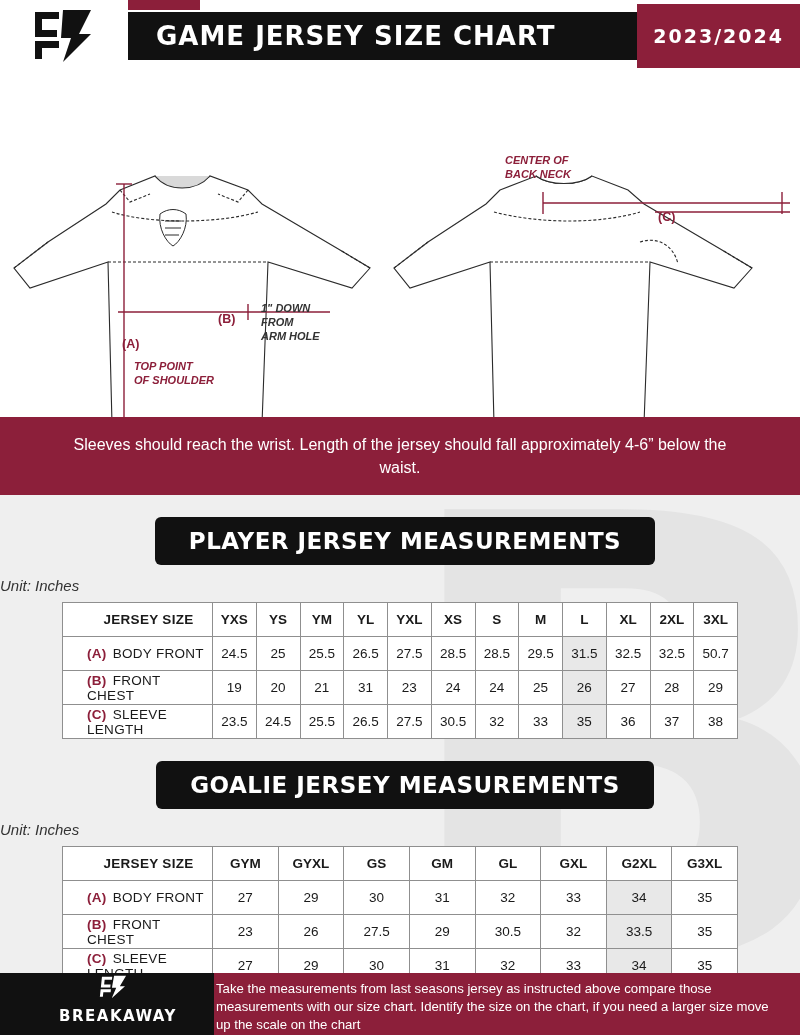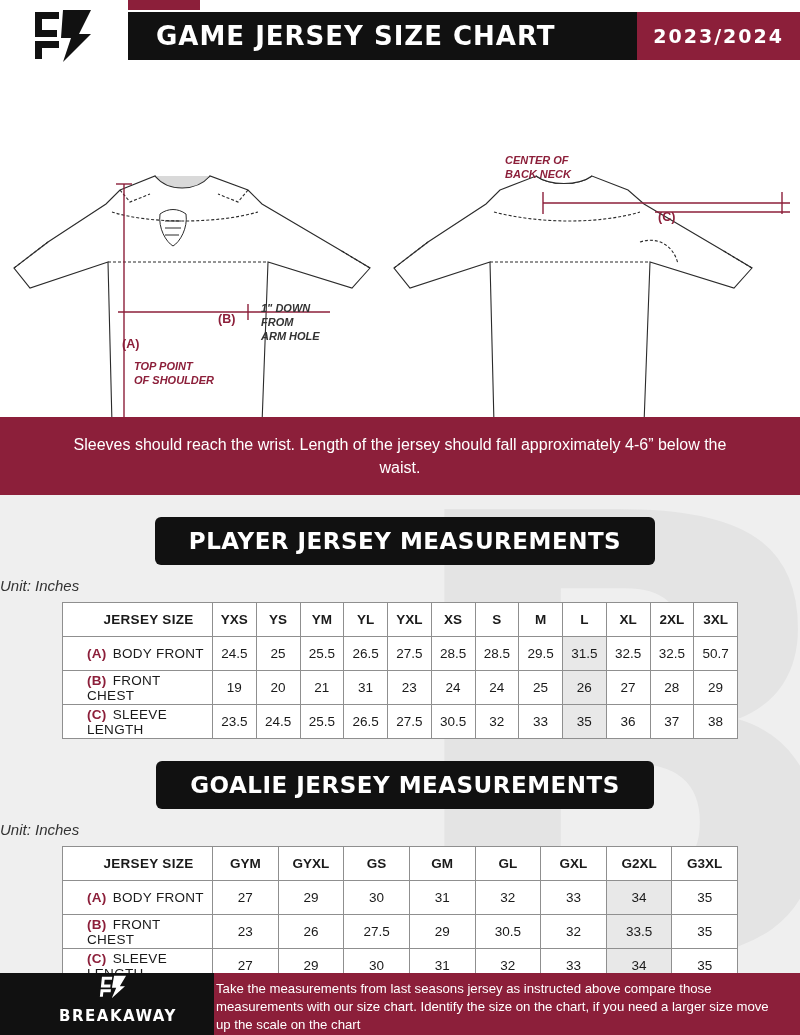--- a/index.html
+++ b/index.html
@@ -70,21 +70,21 @@
   .title-bar .main-title {
     color: #ffffff;
     font-family: "DejaVu Sans", sans-serif;
     font-weight: bold;
     font-size: 26px;
     letter-spacing: 1px;
     margin-left: 28px;
     flex: 1;
   }
   .season-box {
-    height: 48px;
+    height: 64px;
     background: #8c1f3a;
     color: #ffffff;
     font-family: "DejaVu Sans", sans-serif;
     font-weight: bold;
     font-size: 19px;
     letter-spacing: 2px;
     display: flex;
     align-items: center;
     padding: 0 16px;
   }

